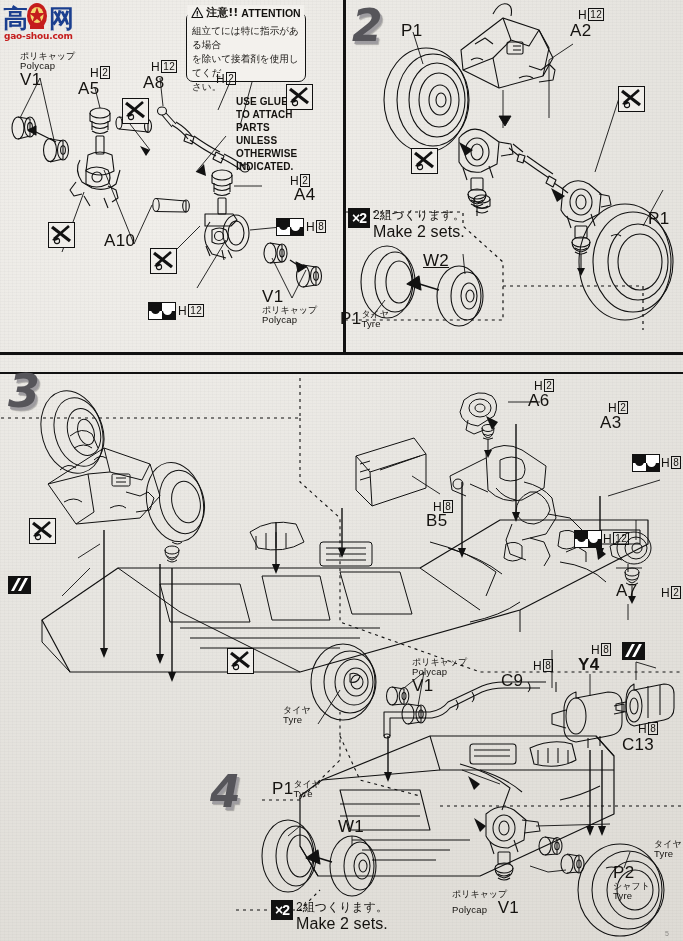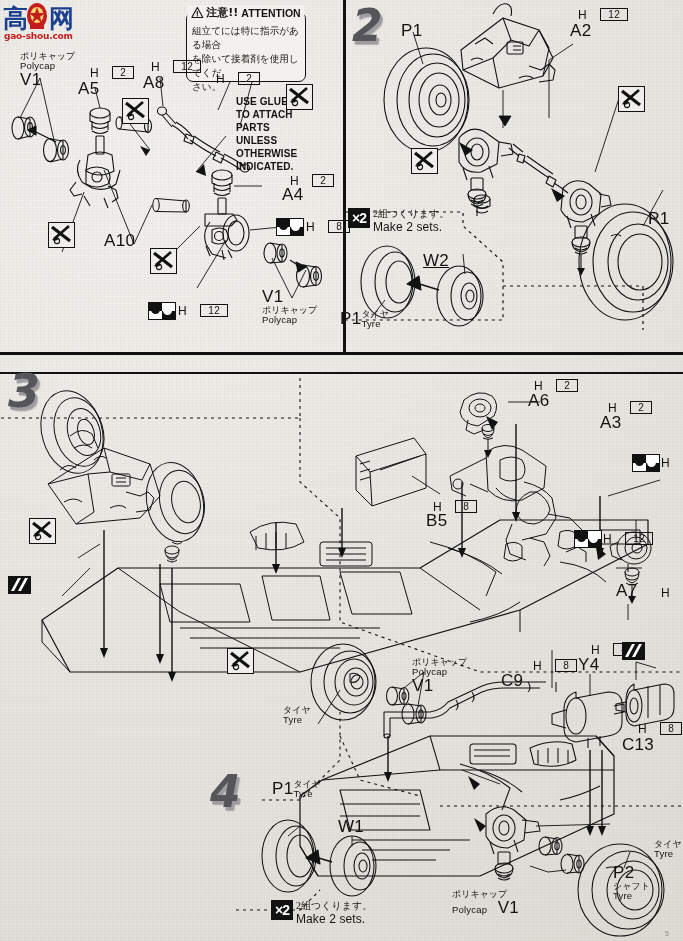--- a/index.html
+++ b/index.html
@@ -47,21 +47,21 @@
 
   
   .hcode{
     position:absolute;white-space:nowrap;
     font-size:12px;font-family:"Liberation Sans",sans-serif;
     letter-spacing:.5px;
   }
   .hcode b{font-weight:normal;}
   .hcode .bx{
     display:inline-block;border:1.3px solid #111;
-    padding:0 7px;margin-left:13px;font-size:10px;line-height:11px;
+    padding:0 1px;margin-left:1px;font-size:10px;line-height:11px;
     vertical-align:1px;
   }
 
   
   .chk{
     position:absolute;width:26px;height:16px;border:1.4px solid #111;
     display:flex;flex-wrap:wrap;background:#fff;
   }
   .chk i{width:13px;height:8px;display:block;}
   .chk i:nth-child(1){background:#111;}
@@ -79,22 +79,22 @@
 
   
   .cuticon{position:absolute;width:25px;height:24px;border:1.6px solid #111;background:#f0eeea;}
   .cuticon svg{display:block;}
 
   
   .x2icon{position:absolute;width:22px;height:20px;background:#111;color:#fff;
     font-family:"Liberation Sans",sans-serif;font-weight:bold;font-size:14px;
     display:flex;align-items:center;justify-content:center;letter-spacing:-1px;}
   .makeset{position:absolute;white-space:nowrap;}
-  .makeset .jp{font-size:10px;font-family:Liberation Serif, serif;display:block;line-height:1.2;}
-  .makeset .en{font-size:12px;font-family:"Liberation Sans",sans-serif;display:block;line-height:1.2;letter-spacing:.1px;}
+  .makeset .jp{font-size:12px;font-family:Liberation Sans, sans-serif;display:block;line-height:1.2;}
+  .makeset .en{font-size:16px;font-family:"Liberation Sans",sans-serif;display:block;line-height:1.2;letter-spacing:.1px;}
 
   
   .attbox{
     position:absolute;left:186px;top:12px;width:120px;height:70px;
     border:1.6px solid #111;border-radius:7px;background:#f3f1ed;
     box-sizing:border-box;padding:2px 5px 0 5px;
   }
   .attbox .hdr{
     position:absolute;left:50%;top:-8px;transform:translateX(-50%);
     background:#f3f1ed;padding:0 4px;white-space:nowrap;
@@ -304,21 +304,21 @@
   </div>
   <div class="hcode" style="left:216px;top:72px;">
     <b>H</b><span class="bx">2</span>
   </div>
   <div class="lab" style="left:104px;top:232px;">
     <span class="big">A10</span>
   </div>
   <div class="hcode" style="left:290px;top:174px;">
     <b>H</b><span class="bx">2</span>
   </div>
-  <div class="lab" style="left:282px;top:186px;">
+  <div class="lab" style="left:294px;top:186px;">
     <span class="big">A4</span>
   </div>
   <div class="chk" style="left:276px;top:218px;">
     <i></i>
       <i></i>
       <i></i>
       <i></i>
       <span class="dotl"></span>
       <span class="dotr"></span>
   </div>
@@ -917,21 +917,21 @@
   </div>
   <div class="hcode" style="left:533px;top:659px;">
     <b>H</b><span class="bx">8</span>
   </div>
   <div class="lab" style="left:501px;top:672px;">
     <span class="big">C9</span>
   </div>
   <div class="hcode" style="left:591px;top:643px;">
     <b>H</b><span class="bx">8</span>
   </div>
-  <div class="lab" style="left:578px;top:656px;">
+  <div class="lab" style="left:578px;top:656px;font-weight:bold;">
     <span class="big">Y4</span>
   </div>
   <div class="hcode" style="left:638px;top:722px;">
     <b>H</b><span class="bx">8</span>
   </div>
   <div class="lab" style="left:622px;top:736px;">
     <span class="big">C13</span>
   </div>
   <div class="fileicon" style="left:622px;top:642px;">
     <svg viewBox="0 0 23 18">

